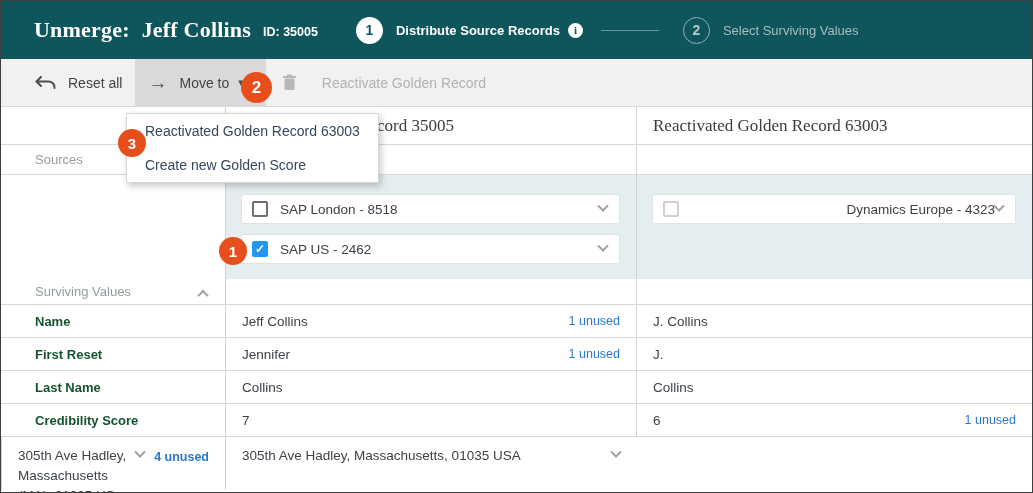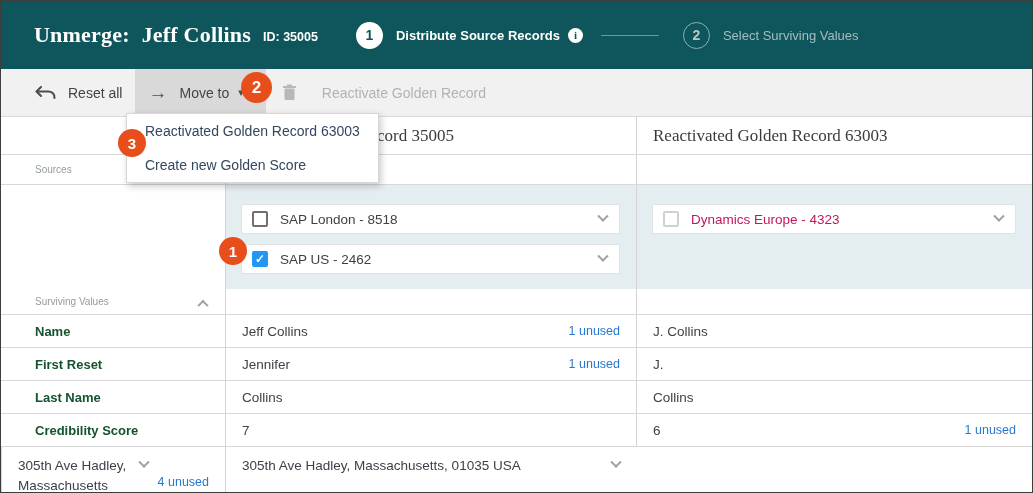--- a/index.html
+++ b/index.html
@@ -1,21 +1,21 @@
 <!DOCTYPE html>
 <html><head>
 <meta charset="utf-8">
 <style>
   * { margin:0; padding:0; box-sizing:border-box; }
   body { background:#fff; font-family:"Liberation Sans", sans-serif; }
   .app { position:relative; width:1033px; height:493px; border:1px solid #3e3e3e;
          background:#fff; overflow:hidden; }
 
   
-  .topbar { height:68px; background:#0e565c; display:flex; align-items:center;
+  .topbar { height:58px; background:#0e565c; display:flex; align-items:center;
             padding-left:33px; color:#fff; }
   .title { font-family:"Liberation Serif", serif; font-size:22px; font-weight:600;
            letter-spacing:.2px; white-space:nowrap; }
   .title .name { margin-left:12px; }
   .rec-id { font-size:12.5px; font-weight:700; margin-left:12px; margin-top:4px; white-space:nowrap; }
   .stepper { display:flex; align-items:center; margin-left:38px; }
   .step-circle { width:27px; height:27px; border-radius:50%; display:flex;
                  align-items:center; justify-content:center; font-size:14px; font-weight:700; }
   .step-circle.active { background:#fff; color:#0e565c; }
   .step-circle.inactive { background:transparent; color:#b7c8ca; border:1px solid #8fb0b4; }
@@ -42,43 +42,43 @@
   .reactivate-lbl { margin-left:9px; color:#b2b2b2; }
 
   
   .grid { display:grid; grid-template-columns:224px 411px 396px;
           grid-template-rows:38px 30px 104px 26px 33px 33px 33px 33px 53px; }
   .cell { position:relative; background:#fff; }
   .v1 { border-left:1px solid #d4d4d4; }
   .hb { border-bottom:1px solid #d8d8d8; }
   .col-head { font-family:"Liberation Serif", serif; font-size:17px; color:#3b3b3b;
               display:flex; align-items:center; padding-left:16px; white-space:nowrap; overflow:hidden; }
-  .sec-label { font-size:10px; color:#949ca0; display:flex; align-items:center; padding-left:34px; }
+  .sec-label { font-size:13px; color:#949ca0; display:flex; align-items:center; padding-left:34px; }
   .src-area { background:#e4edef; }
   .src-col { display:flex; flex-direction:column; gap:10px; padding:19px 16px 0 15px; }
   .src-card { background:#fff; border:1px solid #dfe3e4; border-radius:2px; height:30px;
               display:flex; align-items:center; padding:0 12px 0 10px; }
   .src-card .lbl { font-size:13.5px; color:#3c4248; margin-left:12px; flex:1; }
-  .src-card.disabled .lbl { color:#be185d; }
+  .src-card.disabled .lbl { color:#404040;text-align:right; }
   .cbx { width:16px; height:16px; border:2px solid #6f6f6f; border-radius:2px; background:#fff; }
   .cbx.checked { background:#2196f3; border-color:#2196f3; color:#fff; font-size:12px;
                  font-weight:700; display:flex; align-items:center; justify-content:center; }
   .cbx.disabled { border-color:#ccd2d4; }
   .chev { width:8px; height:8px; border-right:2px solid #9aa3a7; border-bottom:2px solid #9aa3a7;
           display:inline-block; }
   .chev.down { transform:rotate(45deg) translate(-2px,-2px); }
   .chev.up { transform:rotate(-135deg) translate(-1px,-1px); }
   .row-label { font-size:13px; font-weight:700; color:#14532d; display:flex; align-items:center;
                padding-left:34px; }
   .val-cell { display:flex; align-items:center; padding:0 16px; font-size:13.5px; color:#3c4248; }
   .val-cell .val { flex:1; }
   .unused { font-size:12.5px; color:#2878d0; white-space:nowrap; margin-left:10px; }
   .addr-cell { align-items:flex-start; padding-top:9px; line-height:20px;padding-left:16px; }
   .addr-cell .chev { margin-top:5px; }
-  .addr-cell .unused { margin-top:16px; }
+  .addr-cell .unused { margin-top:1px;font-weight:bold; }
   .surv-head { display:flex; align-items:center; }
   .surv-head .chev { position:absolute; right:18px; top:11px; }
 
   
   .menu { position:absolute; left:125px; top:112px; width:253px; background:#fff;
           border:1px solid #d7d7d7; box-shadow:2px 3px 7px rgba(0,0,0,.22); z-index:50; }
   .menu-item { height:34px; display:flex; align-items:center; padding-left:18px;
                font-size:14px; color:#33475f; white-space:nowrap; }
   .badge { position:absolute; border-radius:50%; background:#e84e1b; color:#fff;
            font-weight:700; display:flex; align-items:center; justify-content:center;

